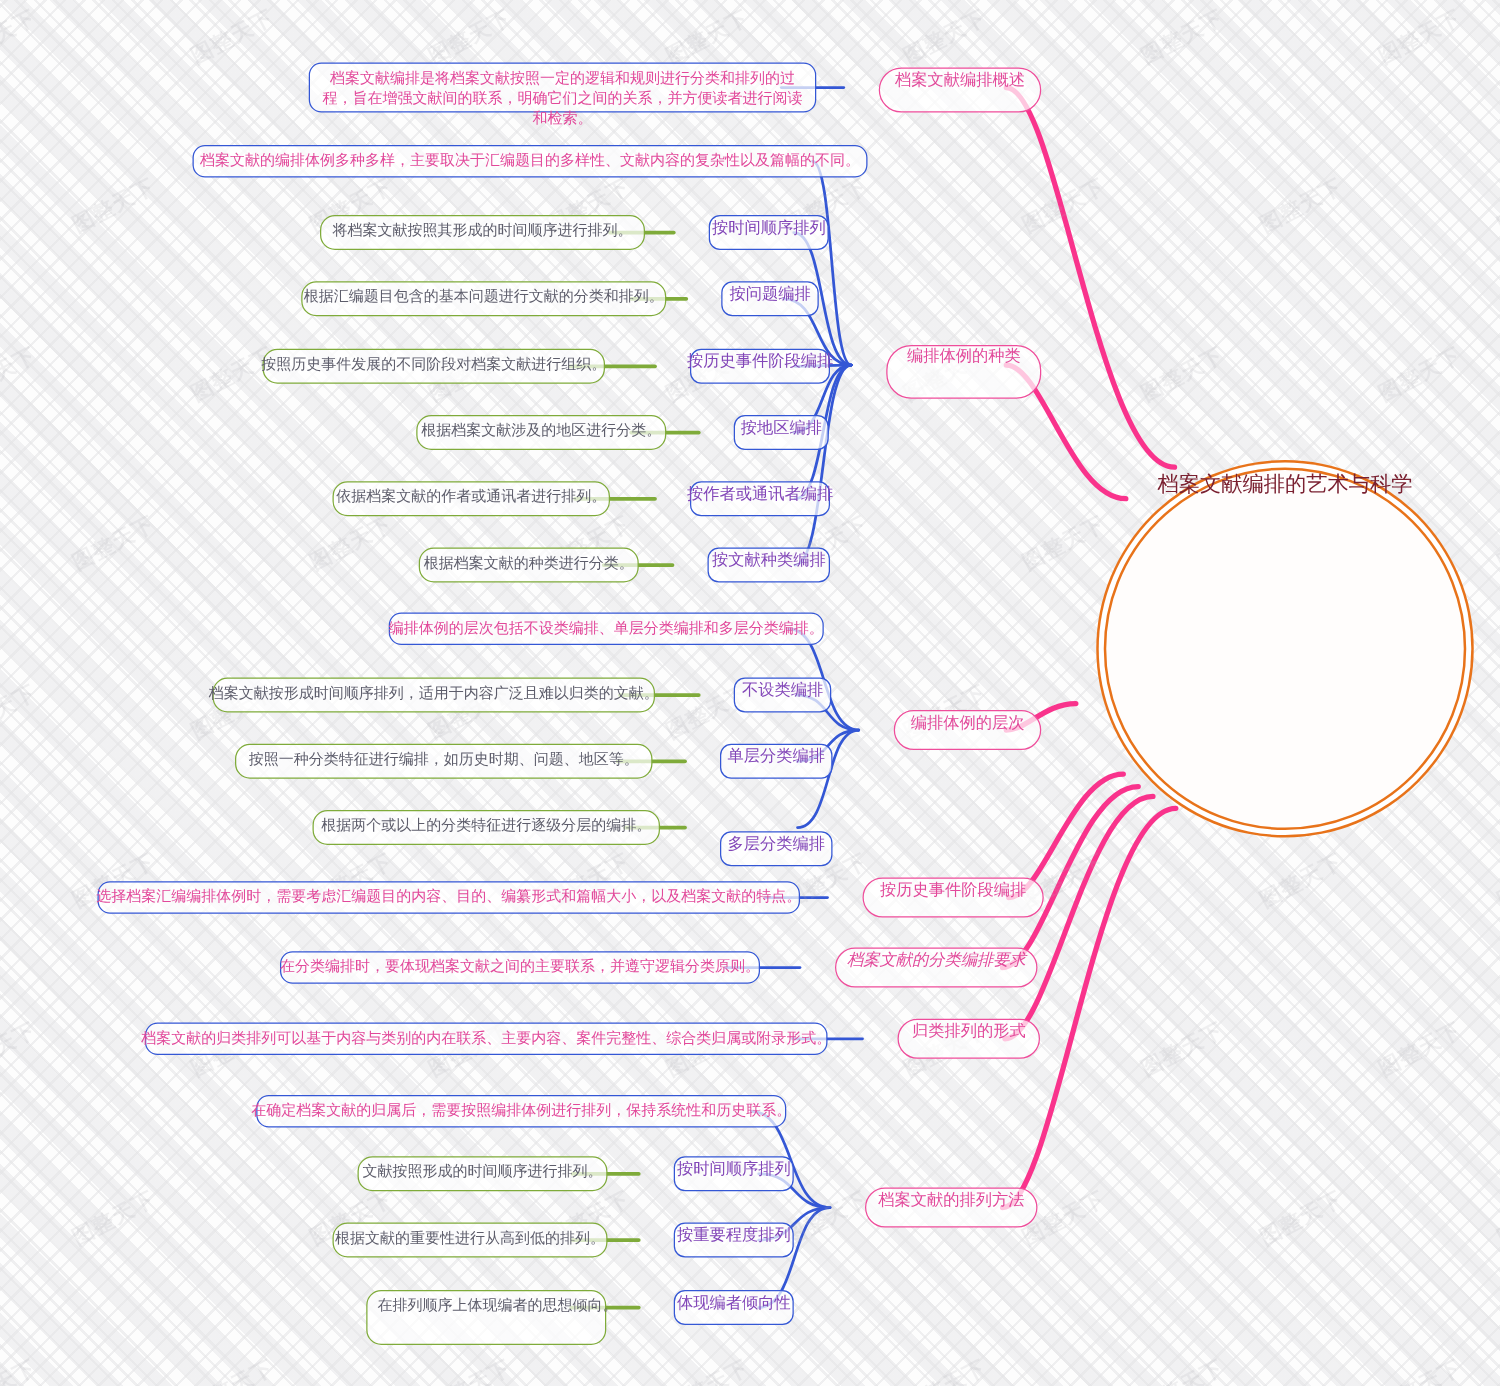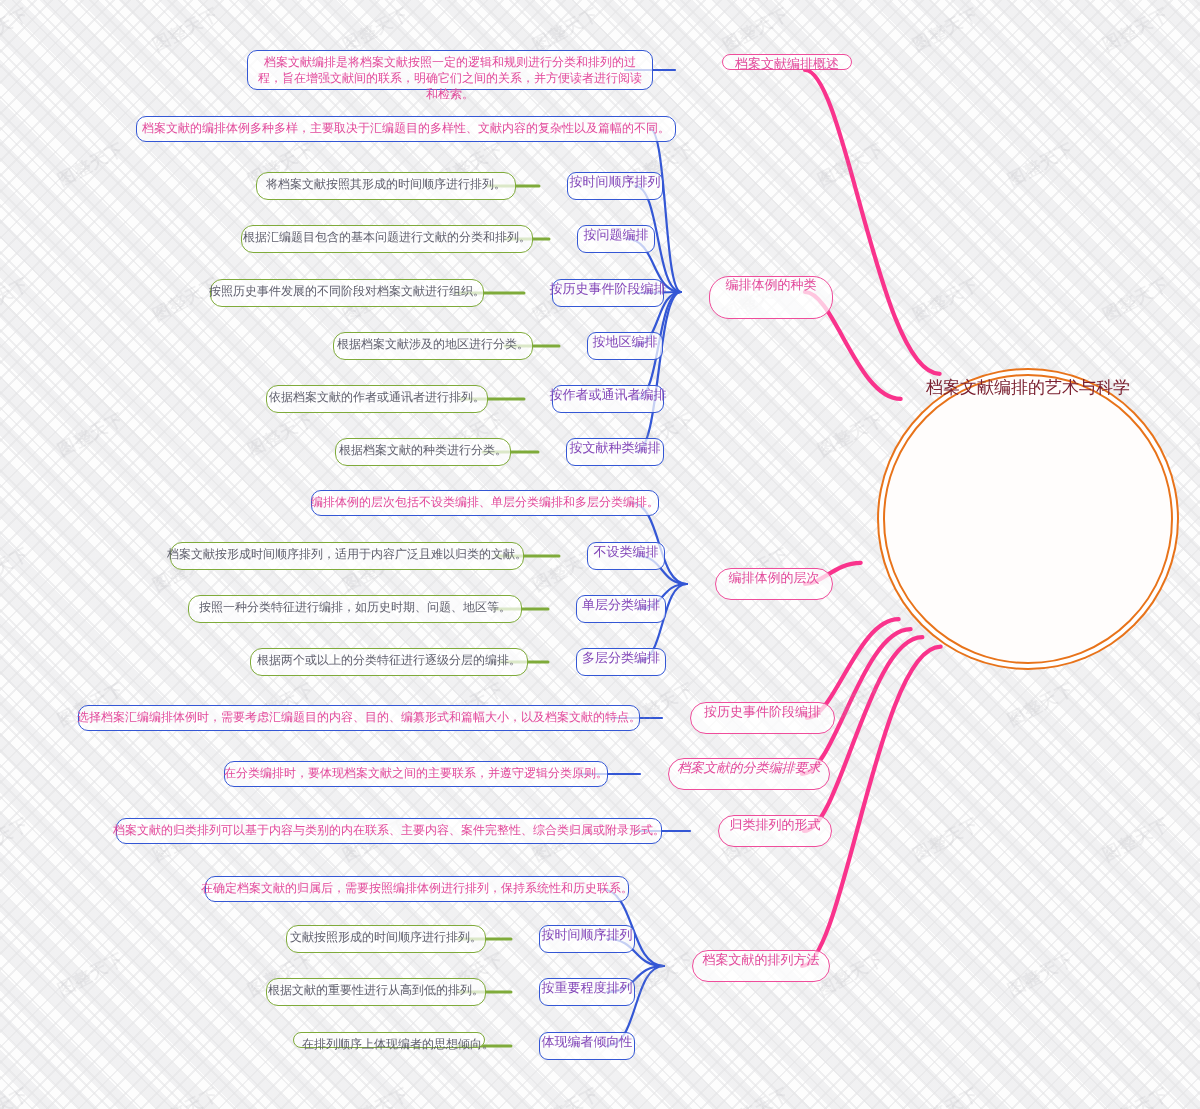--- a/index.html
+++ b/index.html
@@ -200,31 +200,31 @@
       <div class="wm" style="left: 530px; top: 1098px;">图整天下</div>
       <div class="wm" style="left: 720px; top: 1098px;">图整天下</div>
       <div class="wm" style="left: 910px; top: 1098px;">图整天下</div>
       <div class="wm" style="left: 1100px; top: 1098px;">图整天下</div>
     </div>
 
   <div class="node root" id="root-node" style="left:855px;top:374px;width:290px;height:290px;">
     <span>档案文献编排的艺术与科学</span>
   </div>
 
-  <div class="node lv1" style="left:694px;top:54px;width:130px;height:16px;">
+  <div class="node lv1" style="left:675px;top:54px;width:130px;height:36px;">
     <span>档案文献编排概述</span>
   </div>
   <div class="node descblue two-line" style="left:219px;top:50px;width:406px;height:40px;">
     <span>档案文献编排是将档案文献按照一定的逻辑和规则进行分类和排列的过程，旨在增强文献间的联系，明确它们之间的关系，并方便读者进行阅读和检索。</span>
   </div>
 
   <div class="node lv1" style="left:681px;top:276px;width:124px;height:43px;font-family:Liberation Mono, monospace;">
     <span>编排体例的种类</span>
   </div>
-  <div class="node descblue" style="left:108px;top:116px;width:540px;height:26px;font-family:Liberation Serif, serif;">
+  <div class="node descblue" style="left:126px;top:116px;width:540px;height:26px;font-family:Liberation Serif, serif;">
     <span>档案文献的编排体例多种多样，主要取决于汇编题目的多样性、文献内容的复杂性以及篇幅的不同。</span>
   </div>
 
   <div class="node lv2" style="left:539px;top:172px;width:96px;height:28px;">
     <span>按时间顺序排列</span>
   </div>
   <div class="node descgreen" style="left:228px;top:172px;width:260px;height:28px;">
     <span>将档案文献按照其形成的时间顺序进行排列。</span>
   </div>
 
@@ -277,21 +277,21 @@
     <span>档案文献按形成时间顺序排列，适用于内容广泛且难以归类的文献。</span>
   </div>
 
   <div class="node lv2" style="left:548px;top:595px;width:90px;height:28px;">
     <span>单层分类编排</span>
   </div>
   <div class="node descgreen" style="left:160px;top:595px;width:334px;height:28px;">
     <span>按照一种分类特征进行编排，如历史时期、问题、地区等。</span>
   </div>
 
-  <div class="node lv2" style="left:548px;top:648px;width:90px;height:28px;">
+  <div class="node lv2" style="left:548px;top:665px;width:90px;height:28px;">
     <span>多层分类编排</span>
   </div>
   <div class="node descgreen" style="left:222px;top:648px;width:278px;height:28px;">
     <span>根据两个或以上的分类特征进行逐级分层的编排。</span>
   </div>
 
   <div class="node lv1" style="left:662px;top:702px;width:145px;height:32px;">
     <span>按历史事件阶段编排</span>
   </div>
   <div class="node descblue" style="left:50px;top:705px;width:562px;height:26px;">
@@ -329,17 +329,17 @@
   <div class="node lv2" style="left:511px;top:978px;width:96px;height:28px;">
     <span>按重要程度排列</span>
   </div>
   <div class="node descgreen" style="left:238px;top:978px;width:220px;height:28px;">
     <span>根据文献的重要性进行从高到低的排列。</span>
   </div>
 
   <div class="node lv2" style="left:511px;top:1032px;width:96px;height:28px;">
     <span>体现编者倾向性</span>
   </div>
-  <div class="node descgreen" style="left:265px;top:1032px;width:192px;height:16px;padding-left:28px;">
+  <div class="node descgreen" style="left:265px;top:1032px;width:192px;height:44px;padding-left:28px;">
     <span>在排列顺序上体现编者的思想倾向。</span>
   </div>
 
 </div>
 
 </body></html>

